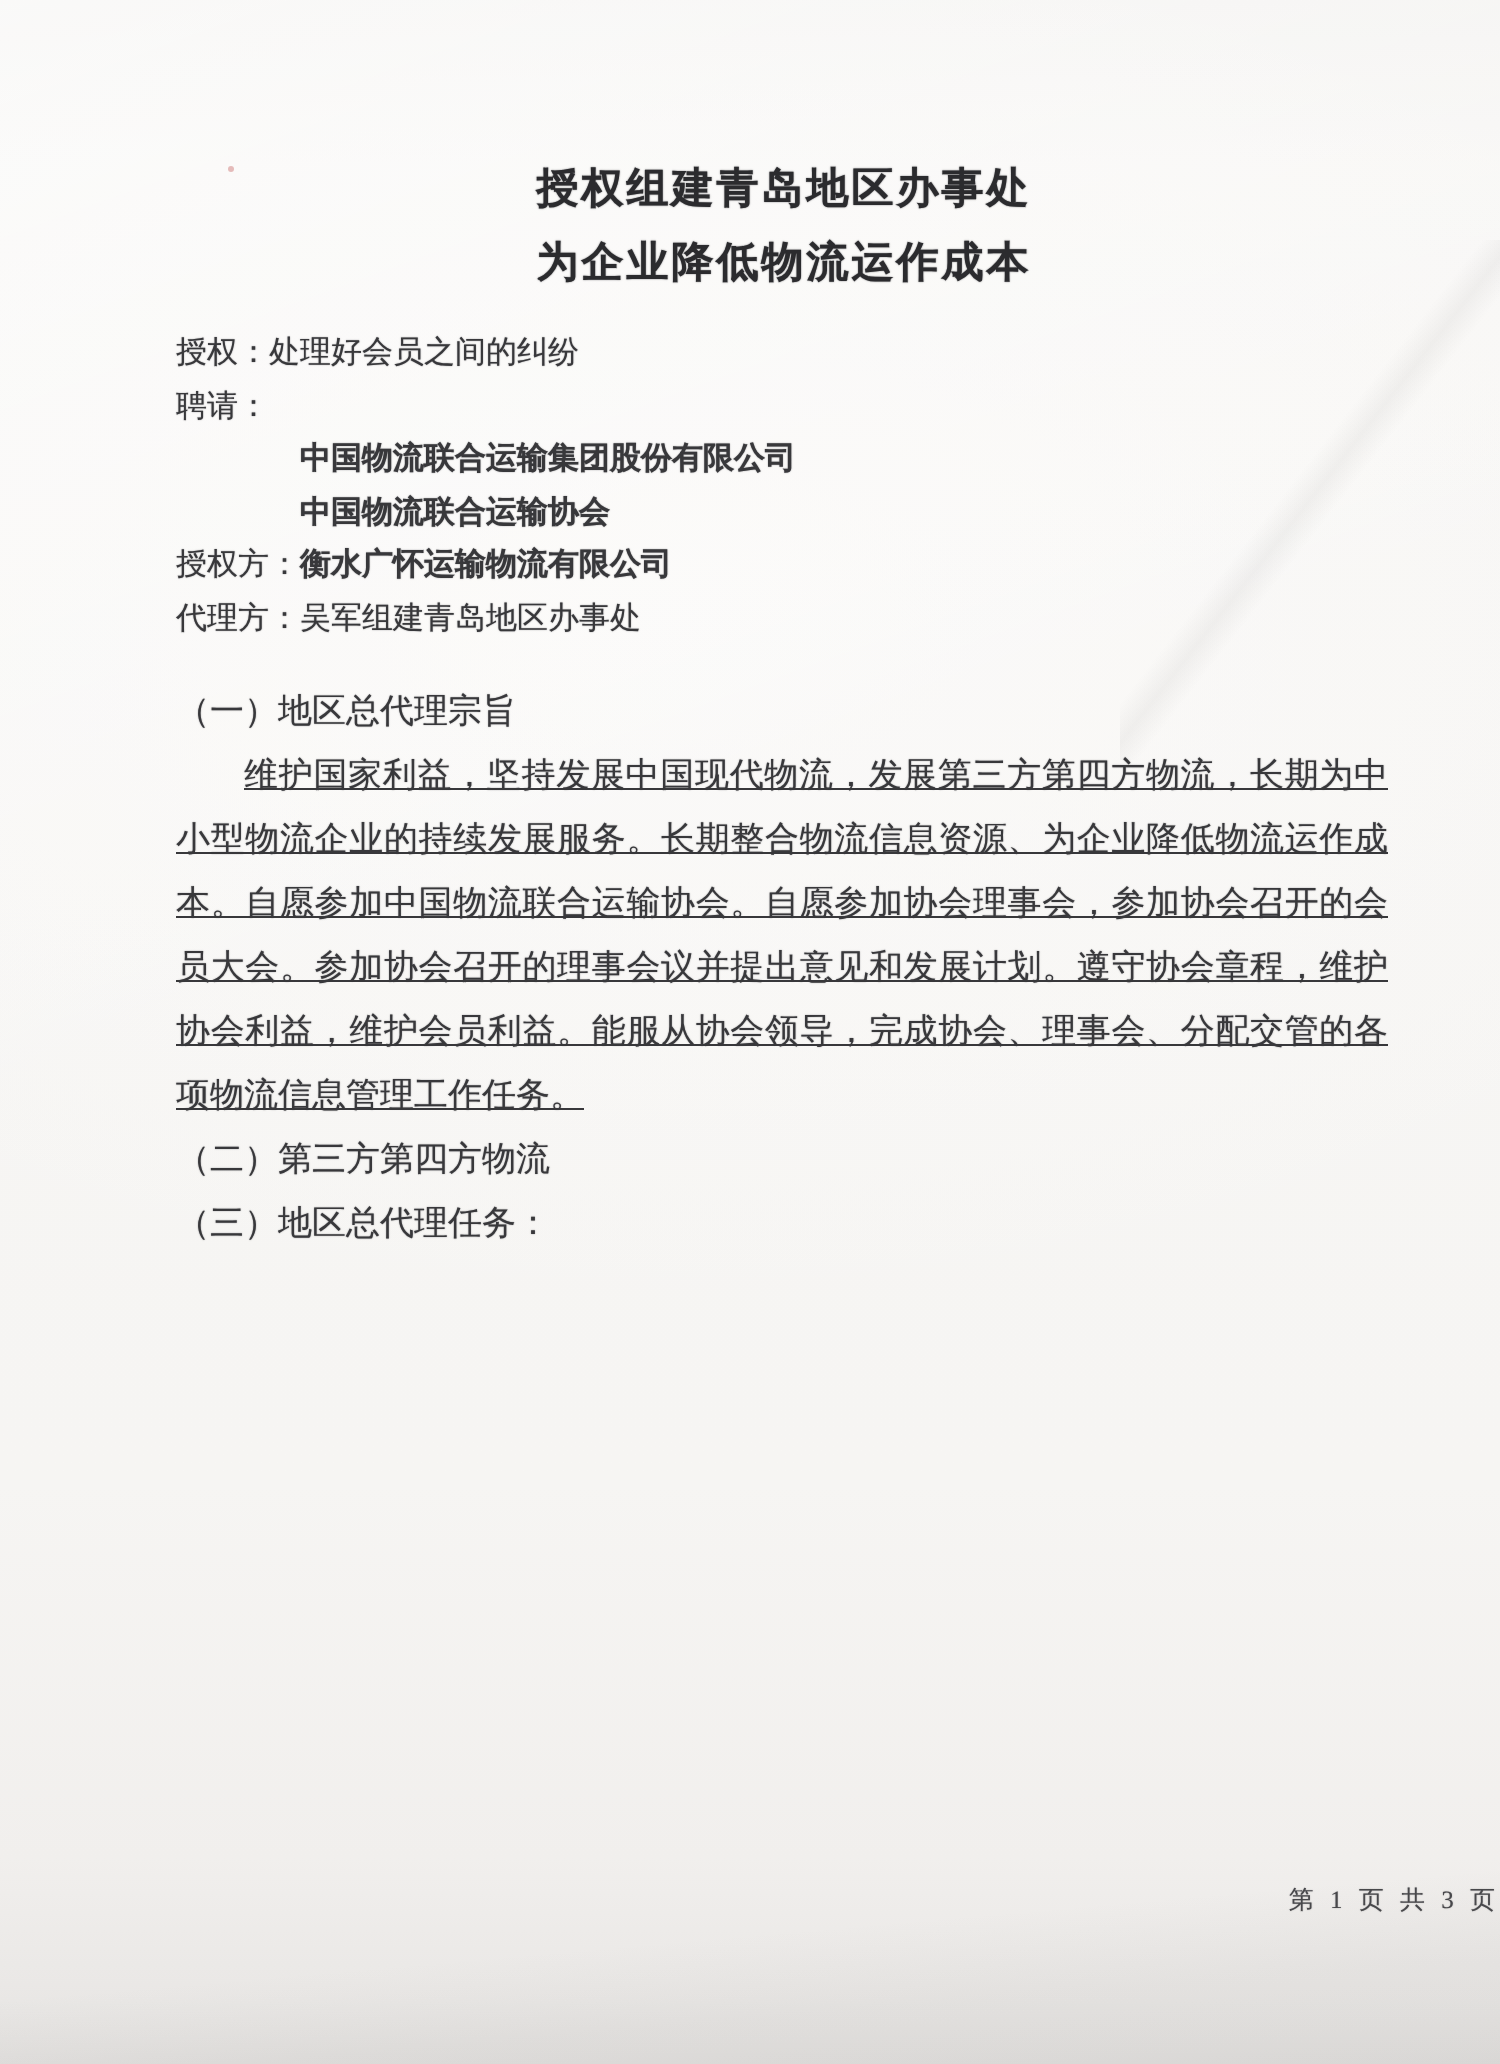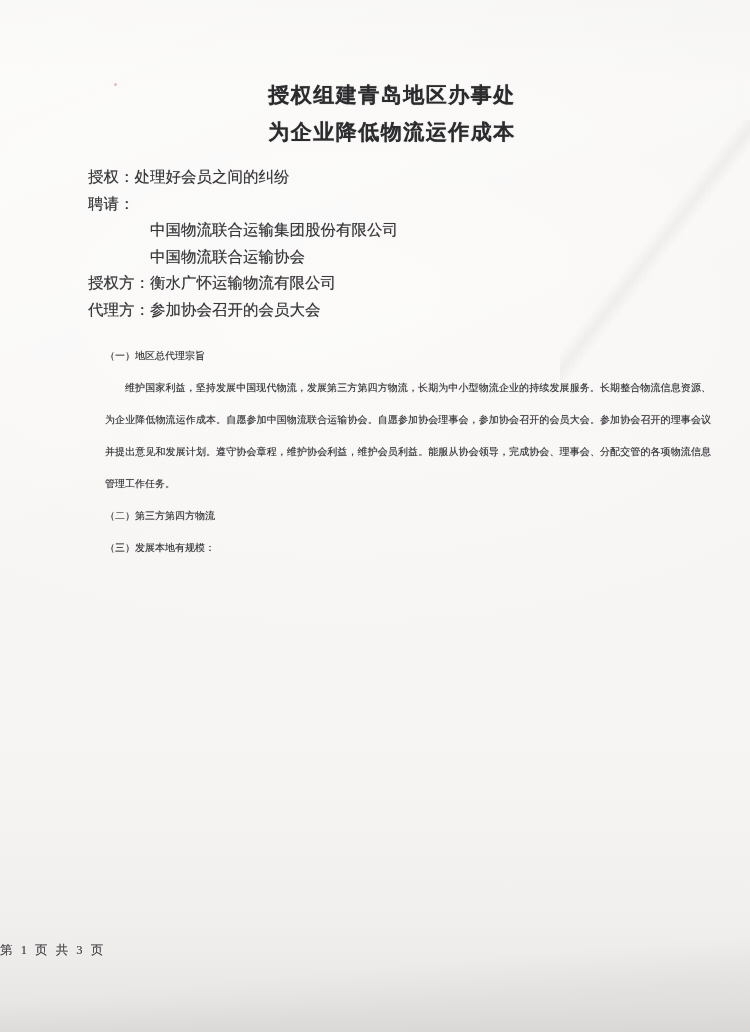--- a/index.html
+++ b/index.html
@@ -48,35 +48,34 @@
     text-shadow: 0 0 0.8px rgba(40,40,44,0.7);
   }
   .meta-block {
     position: absolute; left: 88px; top: 164px; width: 608px;
     font-size: 15.5px;
     line-height: 26.6px;
     text-shadow: 0 0 0.7px rgba(55,55,60,0.6);
   }
   .meta-line { display: flex; align-items: flex-end; }
   .meta-label { white-space: pre; }
-  .meta-values { display: block; }
+  .meta-values { display: block; font-weight: bold; }
   .sections {
     position: absolute; left: 88px; top: 340px; width: 606px;
-    font-size: 10px;
+    font-size: 17px;
     line-height: 32px;
     text-align: justify;
     text-justify: inter-character;
     text-shadow: 0 0 0.7px rgba(55,55,60,0.6);
-    margin-left: 17px;
   }
   .section-heading { text-align: left; }
-  .sections p { margin: 0; text-indent: 2em; }
+  .sections p { margin: 0; text-indent: 2em; text-decoration: underline; }
   .page-footer {
     position: absolute; left: 0; top: 942px; width: 750px;
-    text-align: left;
+    text-align: right;
     font-size: 12.5px;
     letter-spacing: 2.5px;
     color: #48484b;
     text-shadow: 0 0 0.6px rgba(70,70,75,0.55);
   }
 </style>
 </head>
 <body>
 
 <div class="scan-page">
@@ -101,28 +100,28 @@
     <div class="meta-line">
       <span class="meta-label">授权方：</span>
       <span class="meta-values">
         <span style="display:block">中国物流联合运输集团股份有限公司</span>
         <span style="display:block">中国物流联合运输协会</span>
         <span style="display:block">衡水广怀运输物流有限公司</span>
       </span>
     </div>
     <div class="meta-line">
       <span class="meta-label">代理方：</span>
-      <span class="meta-value">参加协会召开的会员大会</span>
+      <span class="meta-value">吴军组建青岛地区办事处</span>
     </div>
   </div>
 
   <div class="sections">
     <div class="section-heading">（一）地区总代理宗旨</div>
     <p>维护国家利益，坚持发展中国现代物流，发展第三方第四方物流，长期为中小型物流企业的持续发展服务。长期整合物流信息资源、为企业降低物流运作成本。自愿参加中国物流联合运输协会。自愿参加协会理事会，参加协会召开的会员大会。参加协会召开的理事会议并提出意见和发展计划。遵守协会章程，维护协会利益，维护会员利益。能服从协会领导，完成协会、理事会、分配交管的各项物流信息管理工作任务。</p>
 
     <div class="section-heading">（二）第三方第四方物流</div>
 
-    <div class="section-heading">（三）发展本地有规模：</div>
+    <div class="section-heading">（三）地区总代理任务：</div>
   </div>
 
   <div class="page-footer">第 1 页 共 3 页</div>
 
 </div>
 
 </body></html>

